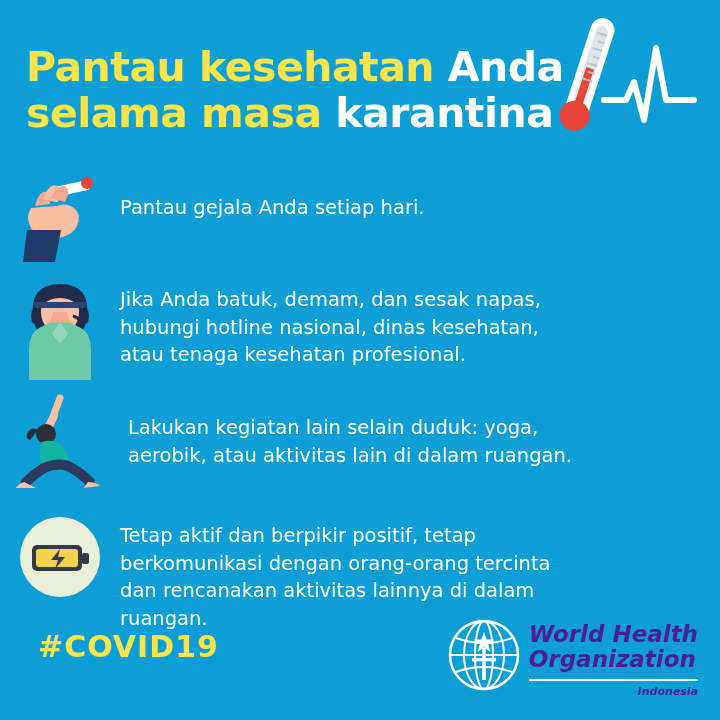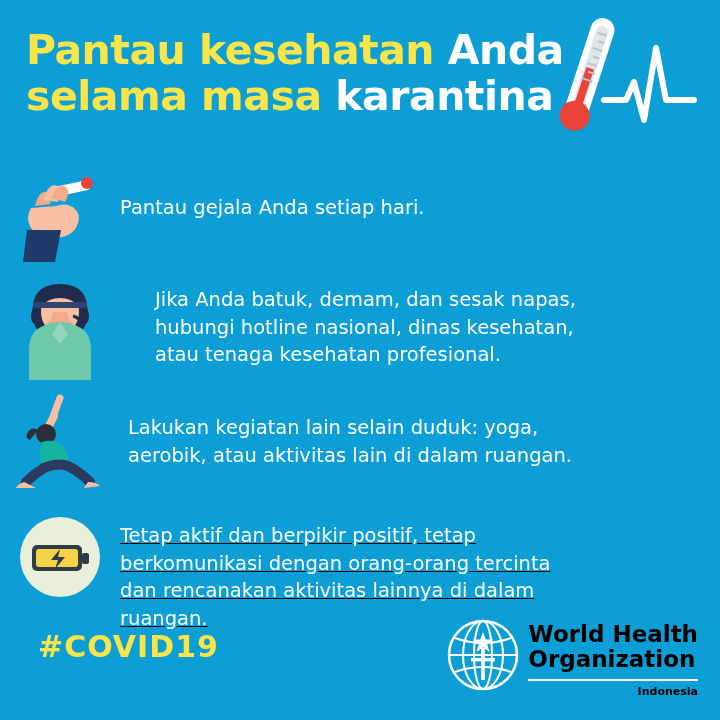--- a/index.html
+++ b/index.html
@@ -26,21 +26,21 @@
     position: absolute;
     left: 26px;
     top: 28px;
     width: 540px;
     line-height: 1.12;
     font-size: 41px;
     font-weight: bold;
     letter-spacing: -0.5px;
     font-family: "DejaVu Sans", sans-serif;
   }
-  .headline .l1 { display: block; }
+  .headline .l1 { display: block; margin-top: 17px; }
   .headline .l2 { display: block; }
   .y { color: #f9e44a; }
   .w { color: #ffffff; }
 
   
   .graphic {
     position: absolute;
     right: 18px;
     top: 8px;
     width: 160px;
@@ -71,27 +71,27 @@
   .row .txt {
     color: #ffffff;
     font-size: 19.5px;
     line-height: 1.42;
     padding-right: 30px;
     padding-top: 18px;
     font-family: "DejaVu Sans", sans-serif;
     max-width: 540px;
   }
   .row-1 .txt { padding-top: 26px; }
-  .row-2 { margin-top: 6px; gap: 35px; }
+  .row-2 { margin-top: 6px; }
   .row-2 .iconbox { height: 112px; }
   .row-2 .txt { padding-top: 16px; }
   .row-3 { margin-top: 4px; gap: 8px; }
   .row-3 .iconbox { height: 108px; }
   .row-3 .txt { padding-top: 26px; }
-  .row-4 { margin-top: 8px; text-decoration: underline; }
+  .row-4 { margin-top: 8px; }
   .row-4 .iconbox { height: 106px; }
   .row-4 .txt { padding-top: 18px; }
 
   
   .hashtag {
     position: absolute;
     left: 38px;
     bottom: 56px;
     color: #f9e44a;
     font-size: 30px;
@@ -101,23 +101,24 @@
   }
   .who {
     position: absolute;
     right: 22px;
     bottom: 22px;
     display: flex;
     align-items: flex-start;
   }
   .who-logo { width: 74px; height: 74px; margin-right: 8px; }
   .who-text {
-    color: #000000;
+    color: #4c1d95;
     font-family: "DejaVu Sans", sans-serif;
     padding-top: 4px;
+    font-style: italic;
   }
   .who-text .wl1, .who-text .wl2 {
     font-size: 23px;
     font-weight: bold;
     line-height: 1.08;
     display: block;
   }
   .who-country {
     display: block;
     text-align: right;

